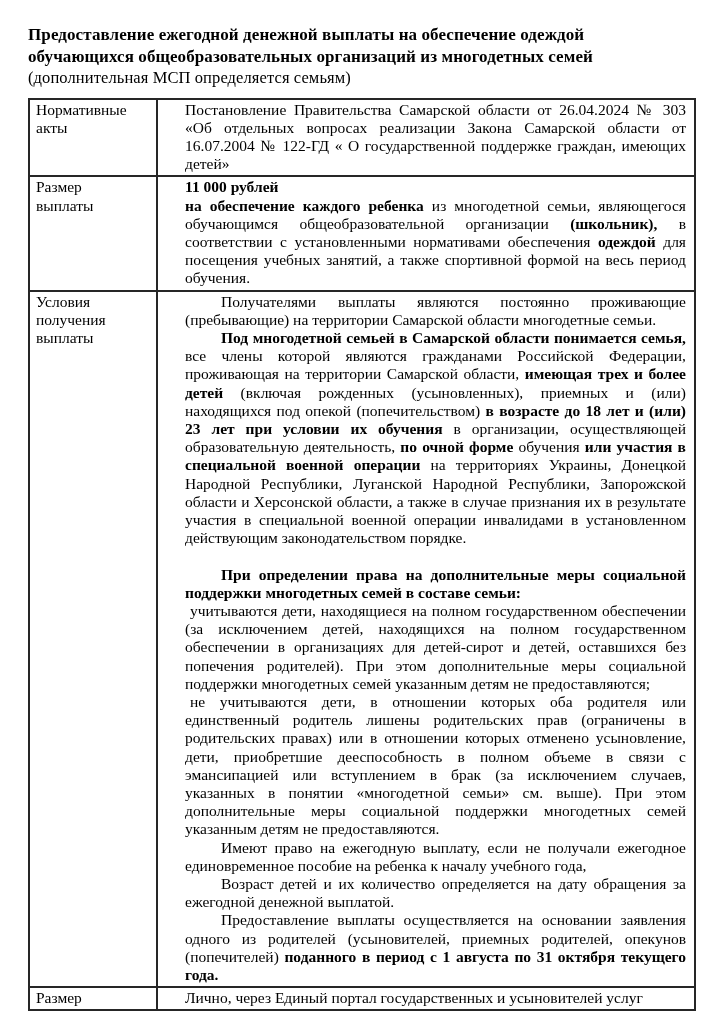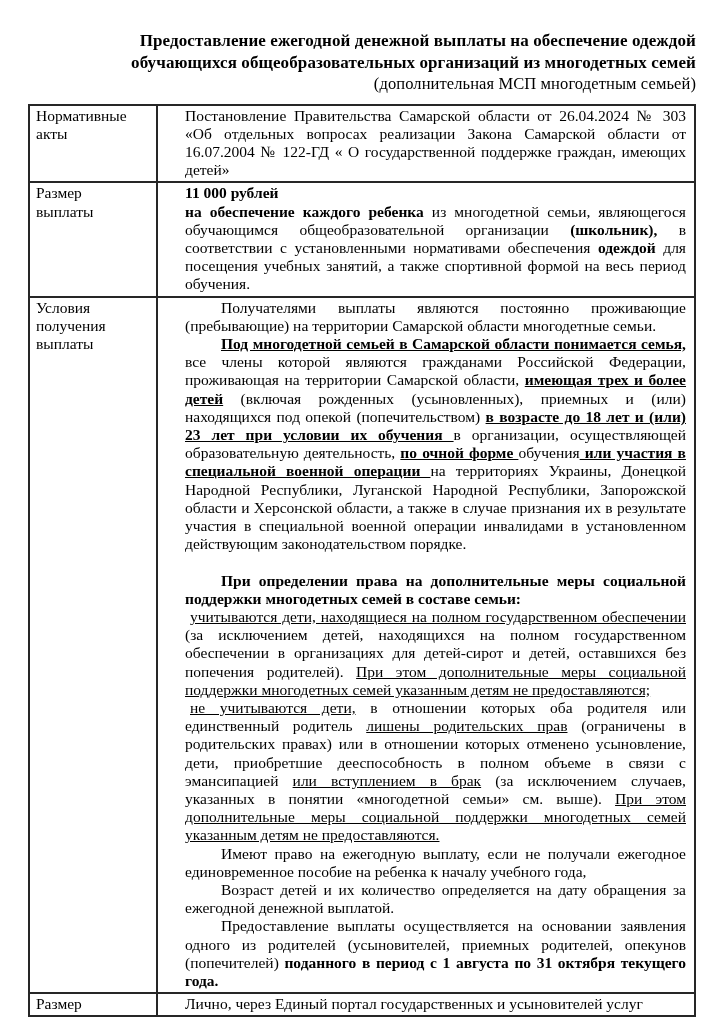--- a/index.html
+++ b/index.html
@@ -12,23 +12,22 @@
     width: 724px;
     height: 1024px;
     box-sizing: border-box;
     background: var(--page-bg, #ffffff);
     color: var(--text-color, #000000);
     font-family: "Liberation Serif", "DejaVu Serif", serif;
     padding: 24px 28px 0 28px;
     overflow: hidden;
   }
   .title {
-    text-align: right;
+    text-align: left;
     margin-bottom: 9px;
-    margin-top: 6px;
   }
   .t-line {
     font-size: 17px;
     line-height: 21.5px;
     font-weight: bold;
     letter-spacing: 0.1px;
   }
   .t-line.sub {
     font-weight: normal;
     font-size: 16.5px;
@@ -61,31 +60,31 @@
   .para.indent {
     text-indent: 36px;
   }
   .para.smallindent {
     text-indent: 5px;
   }
   .para.blank {
     text-align: left;
   }
   .b { font-weight: bold; }
-  .u { text-decoration: underline; }
+  .u { }
 </style>
 </head>
 <body>
 
 <div class="page">
 
   <div class="title">
     <div class="t-line">Предоставление  ежегодной денежной выплаты на обеспечение одеждой</div>
     <div class="t-line">обучающихся общеобразовательных организаций из многодетных семей</div>
-    <div class="t-line sub">(дополнительная МСП многодетным семьей)</div>
+    <div class="t-line sub">(дополнительная МСП определяется семьям)</div>
   </div>
 
   <table class="doc-table">
     <tbody>
       <tr>
         <td class="label">Нормативные акты</td>
         <td class="content">
             <p class="para"><span>Постановление Правительства Самарской области  от 26.04.2024 № 303 «Об отдельных вопросах реализации Закона Самарской области от 16.07.2004 № 122-ГД « О государственной поддержке граждан, имеющих детей»</span></p>
           </td>
       </tr>

